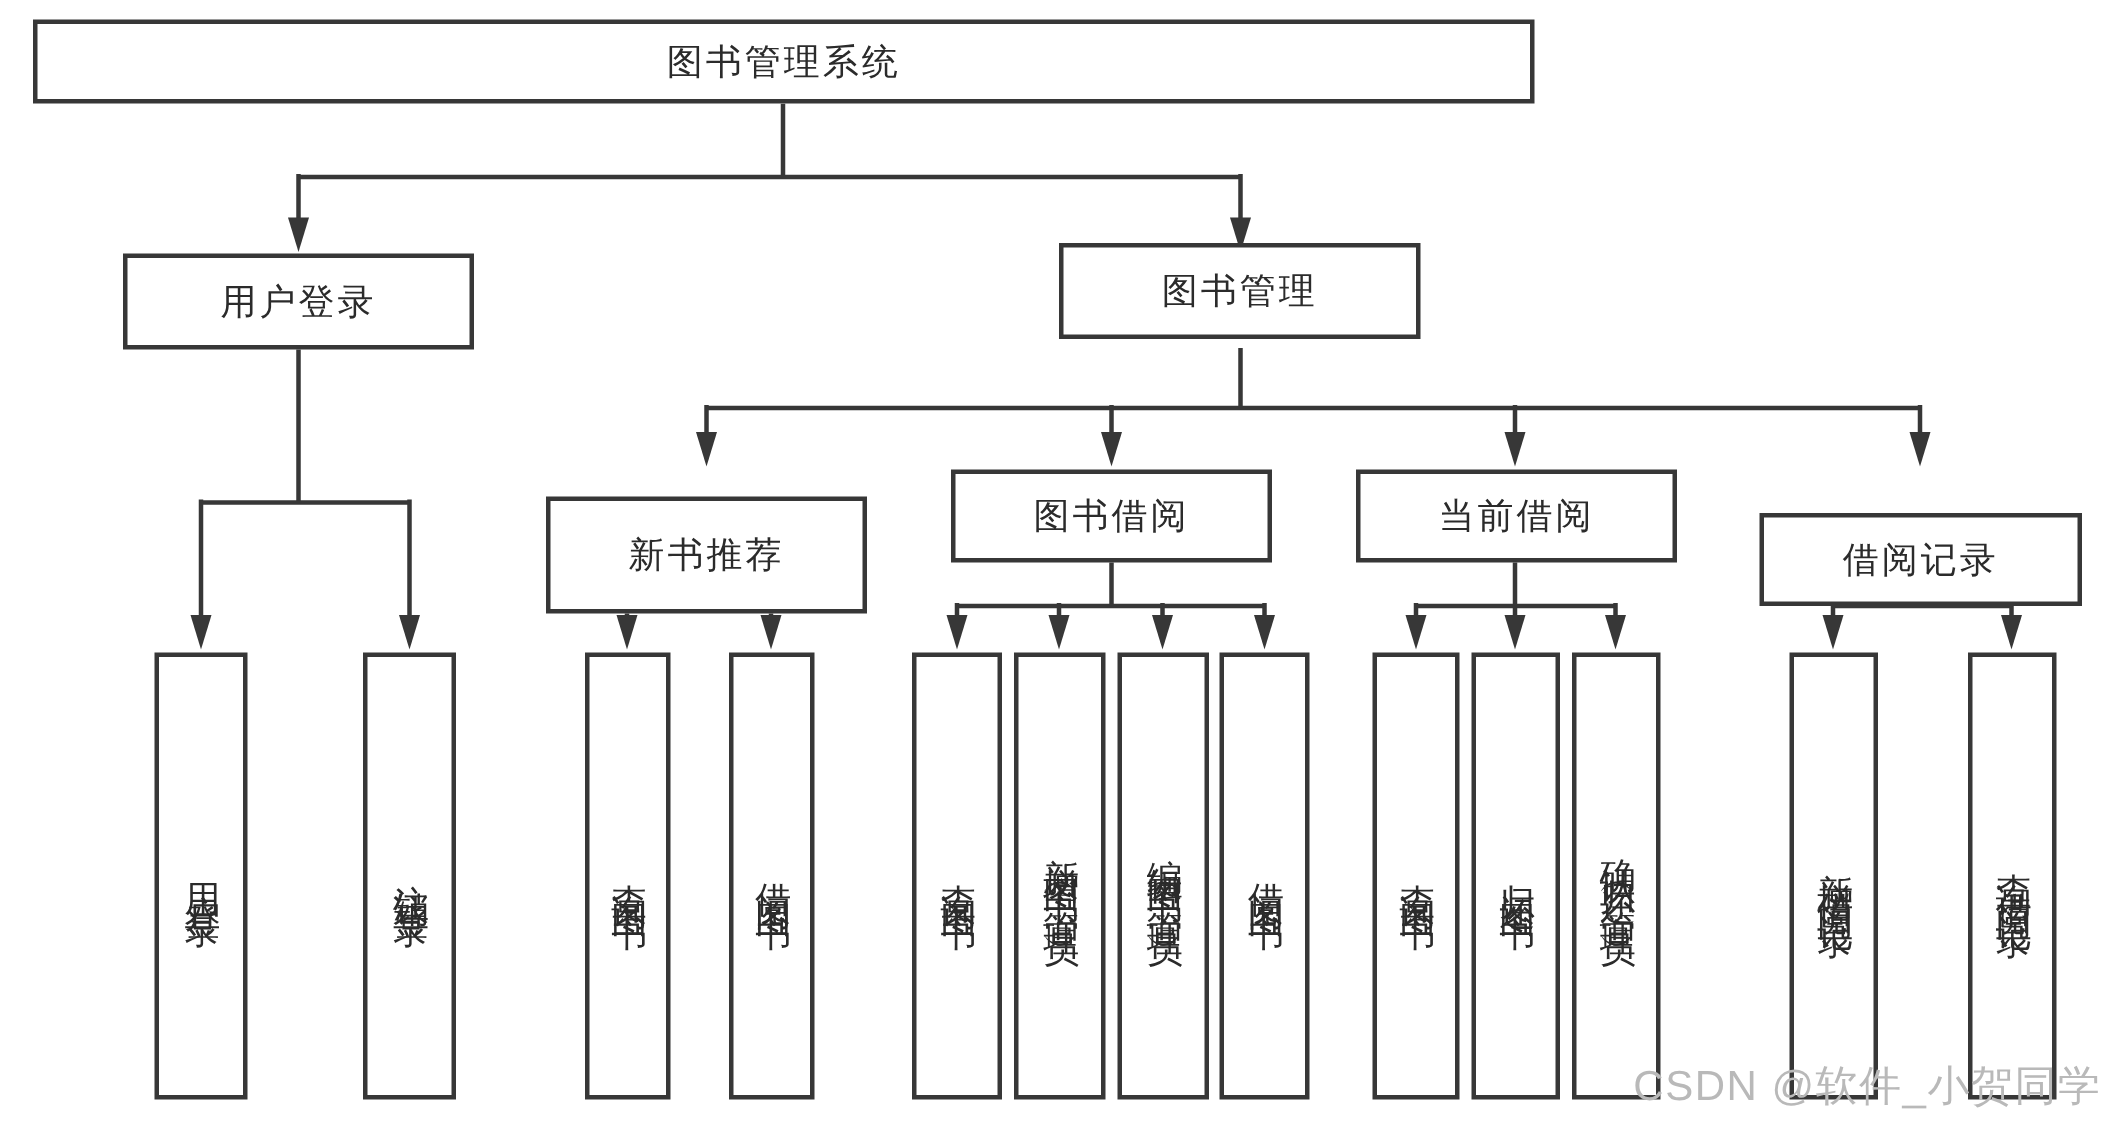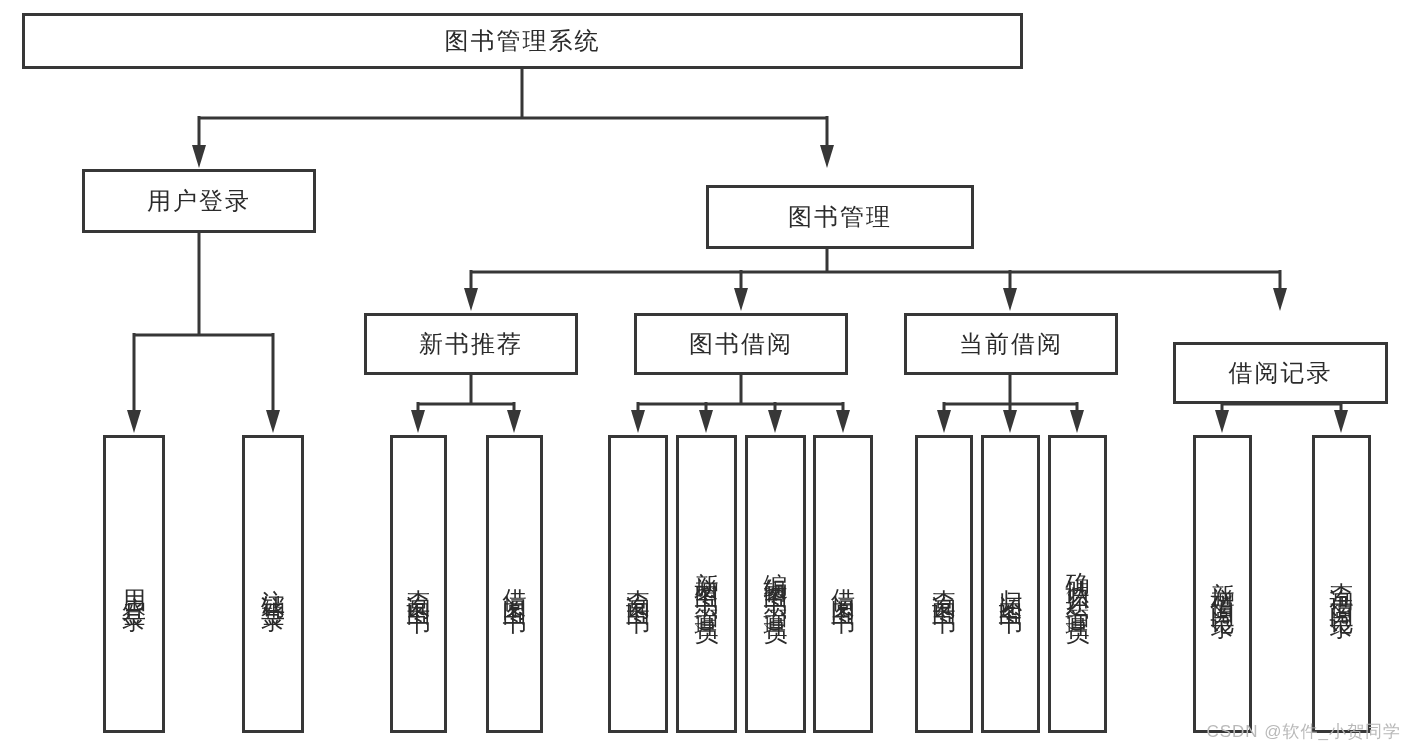--- a/index.html
+++ b/index.html
@@ -37,21 +37,21 @@
     text-orientation: mixed;
     font-size: 24px;
     letter-spacing: 7px;
     line-height: 1;
   }
   .box.v span { display: block; }
   .watermark {
     position: absolute;
     right: 4px;
     bottom: 4px;
-    font-size: 17px;
+    font-size: 28px;
     letter-spacing: 1px;
     color: #b9b9b9;
     z-index: 6;
     white-space: nowrap;
   }
 </style>
 </head>
 <body>
 
 <div class="canvas">
@@ -96,25 +96,25 @@
     </g>
   </svg>
 
   <div class="box h" style="left:22px; top:13px; width:1001px; height:56px;">
     <span>图书管理系统</span>
   </div>
 
   <div class="box h" style="left:82px; top:169px; width:234px; height:64px;">
     <span>用户登录</span>
   </div>
-  <div class="box h" style="left:706px; top:185px; width:268px; height:64px;">
+  <div class="box h" style="left:706px; top:162px; width:241px; height:64px;">
     <span>图书管理</span>
   </div>
 
-  <div class="box h" style="left:364px; top:313px; width:214px; height:62px;">
+  <div class="box h" style="left:364px; top:331px; width:214px; height:78px;">
     <span>新书推荐</span>
   </div>
   <div class="box h" style="left:904px; top:313px; width:214px; height:62px;">
     <span>当前借阅</span>
   </div>
   <div class="box h" style="left:634px; top:313px; width:214px; height:62px;">
     <span>图书借阅</span>
   </div>
   <div class="box h" style="left:1173px; top:313px; width:215px; height:62px;margin-top:29px;">
     <span>借阅记录</span>

